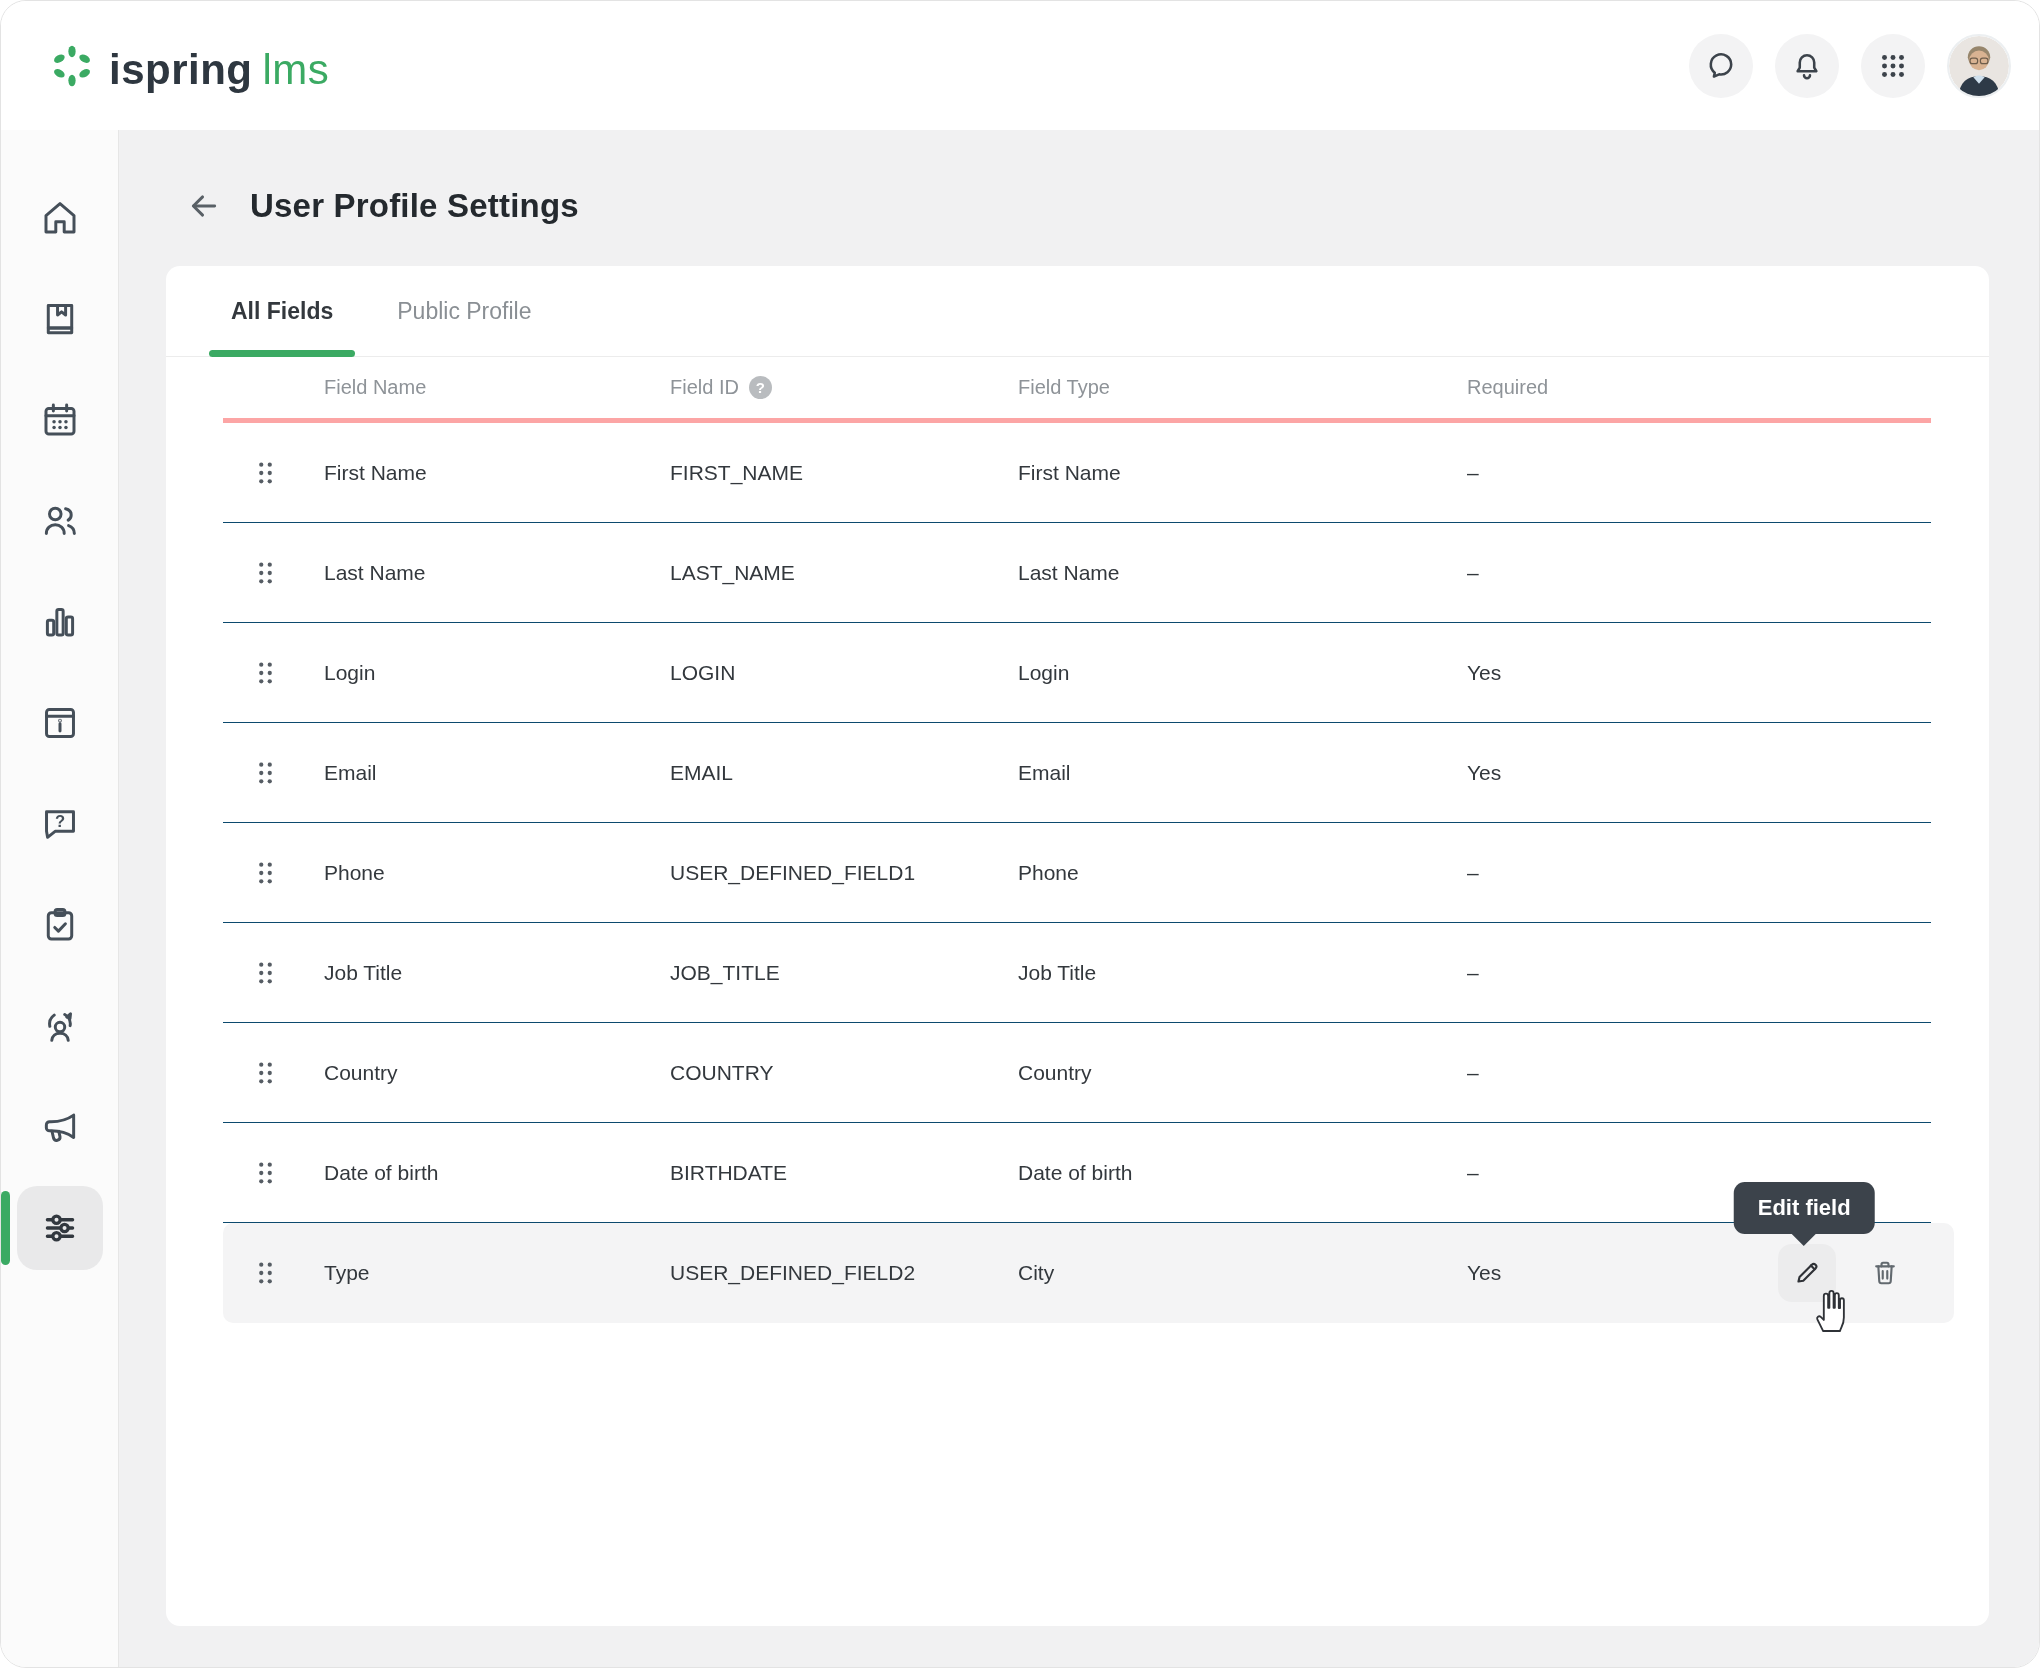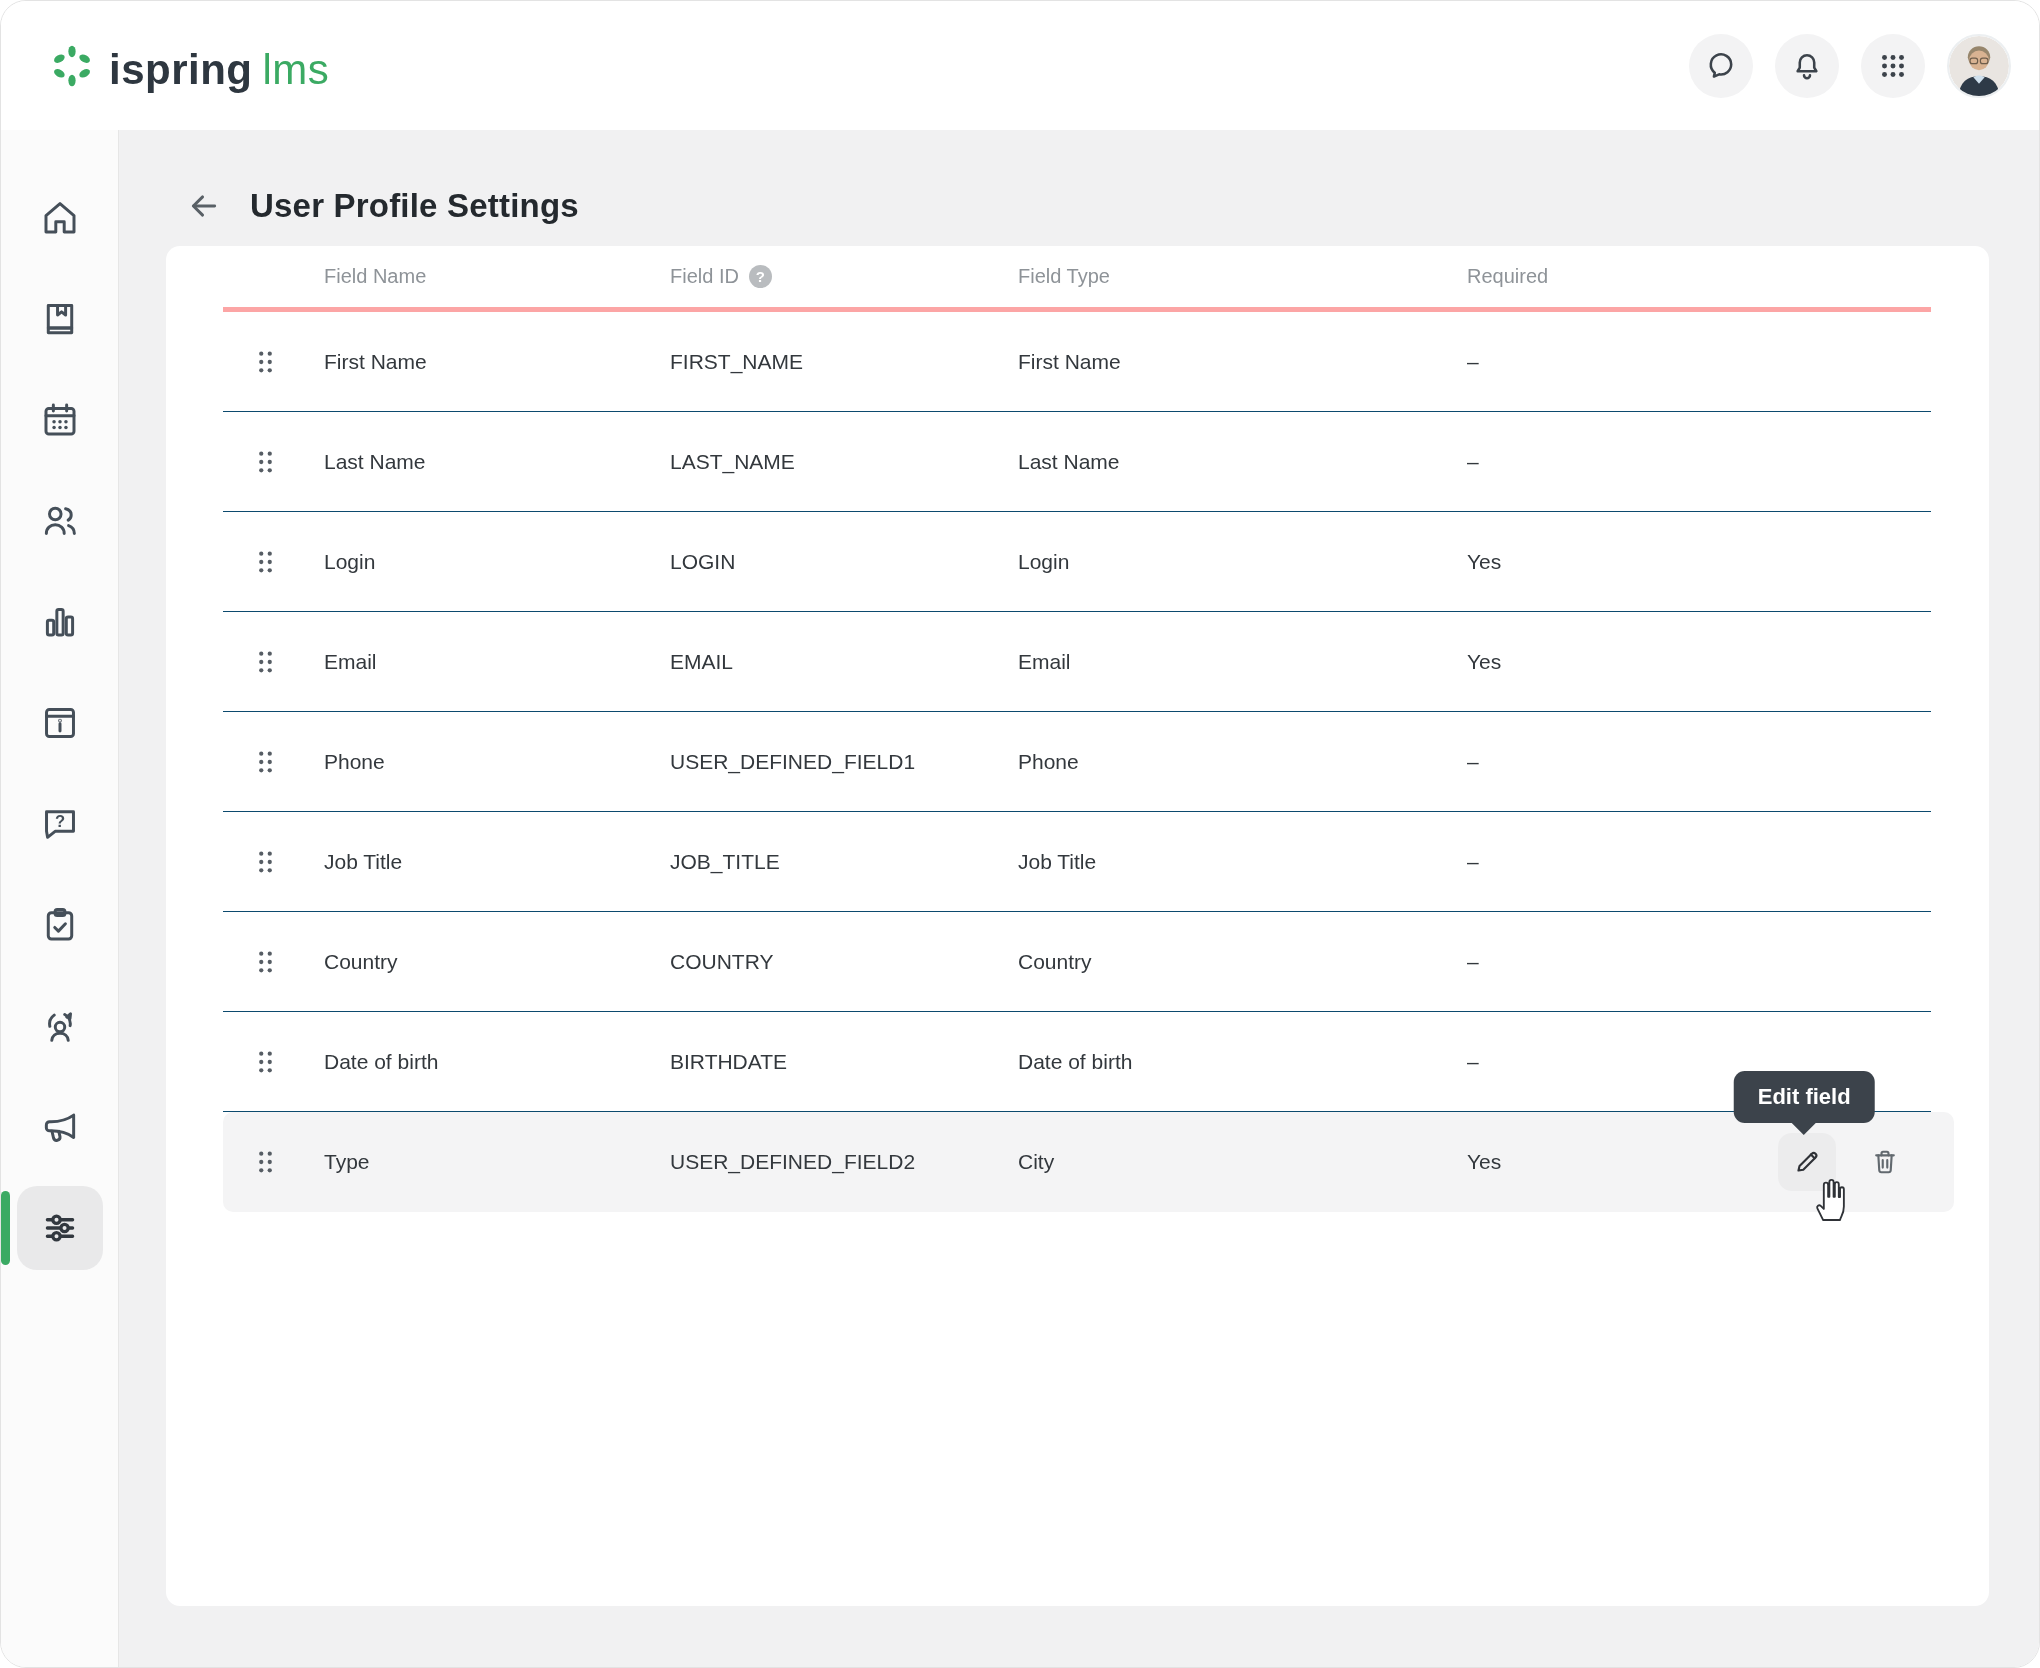--- a/index.html
+++ b/index.html
@@ -38,21 +38,21 @@
   }
   .side-item svg { width:42px; height:42px; }
   .side-item.active { background:#e9e9ea; color:#32383f; }
   .active-marker {
     position:absolute; left:-16px; top:5px; width:9px; height:74px;
     background:#3BAA63; border-radius:5px; display:none;
   }
   .side-item.active .active-marker { display:block; }
 
   .content { flex:1; background:#f1f1f2; padding:56px 50px 0 47px; overflow:hidden; }
-  .title-row { display:flex; align-items:center; gap:26px; margin:0 0 20px 18px; }
+  .title-row { display:flex; align-items:center; gap:26px; margin:0 0 40px 18px; }
   .back-btn { width:40px; height:40px; color:#596066; cursor:pointer; display:flex; align-items:center; justify-content:center; }
   .back-btn svg { width:34px; height:34px; }
   .page-title { font-size:33px; font-weight:700; color:#24292e; letter-spacing:.2px; }
 
   
   .card { background:#fff; border-radius:14px; height:1360px; position:relative; }
   .tabs { display:flex; gap:64px; padding:0 0 0 65px; height:91px; align-items:center; border-bottom:1px solid #ececec; }
   .tab { font-size:23px; color:#8a8f94; cursor:pointer; position:relative; height:100%; display:flex; align-items:center; }
   .tab.active { color:#33383d; font-weight:700; }
   .tab.active::after {
@@ -291,20 +291,24 @@
         <div class="back-btn">
           <svg viewBox="0 0 24 24" fill="none" stroke="currentColor" stroke-width="2.1" stroke-linecap="round" stroke-linejoin="round">
             <path d="M19.5 12 H4.8"></path>
               <path d="M11 5.6 L4.5 12 L11 18.4"></path>
           </svg>
         </div>
         <h1 class="page-title">User Profile Settings</h1>
       </div>
 
       <section class="card">
+        <div class="tabs">
+          <div class="tab active">All Fields</div>
+          <div class="tab">Public Profile</div>
+        </div>
 
 
         <div class="table">
           <div class="t-head">
             <div class="cell"></div>
             <div class="cell">Field Name</div>
             <div class="cell">
               <span>Field ID</span>
               <span class="help-dot">?</span>
             </div>

